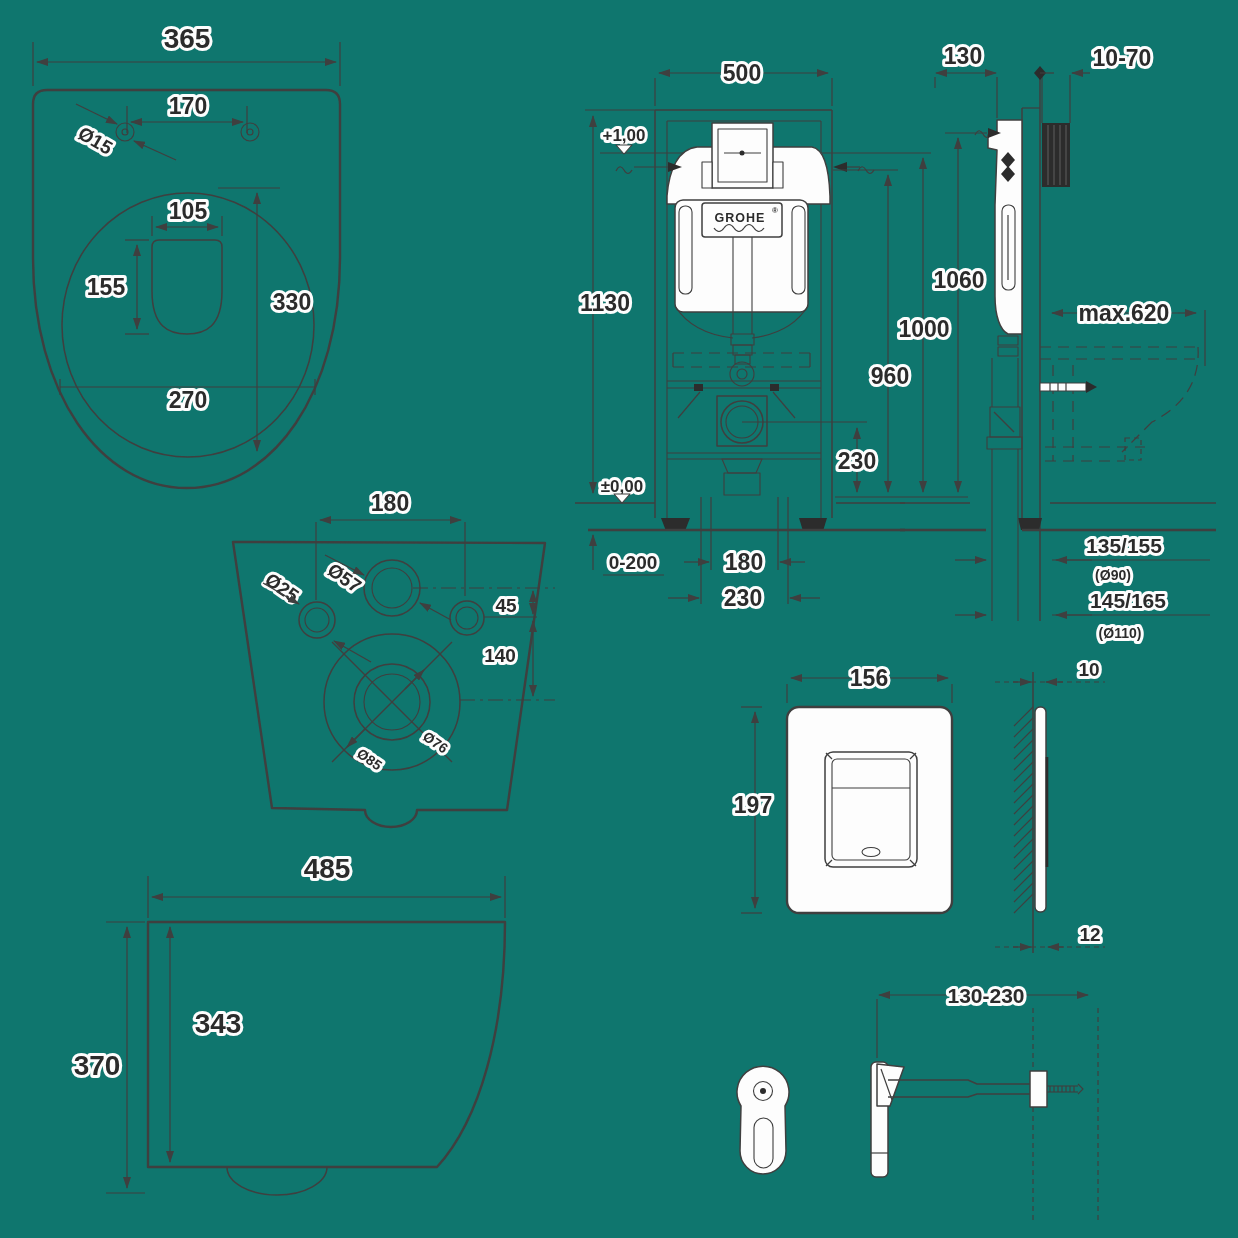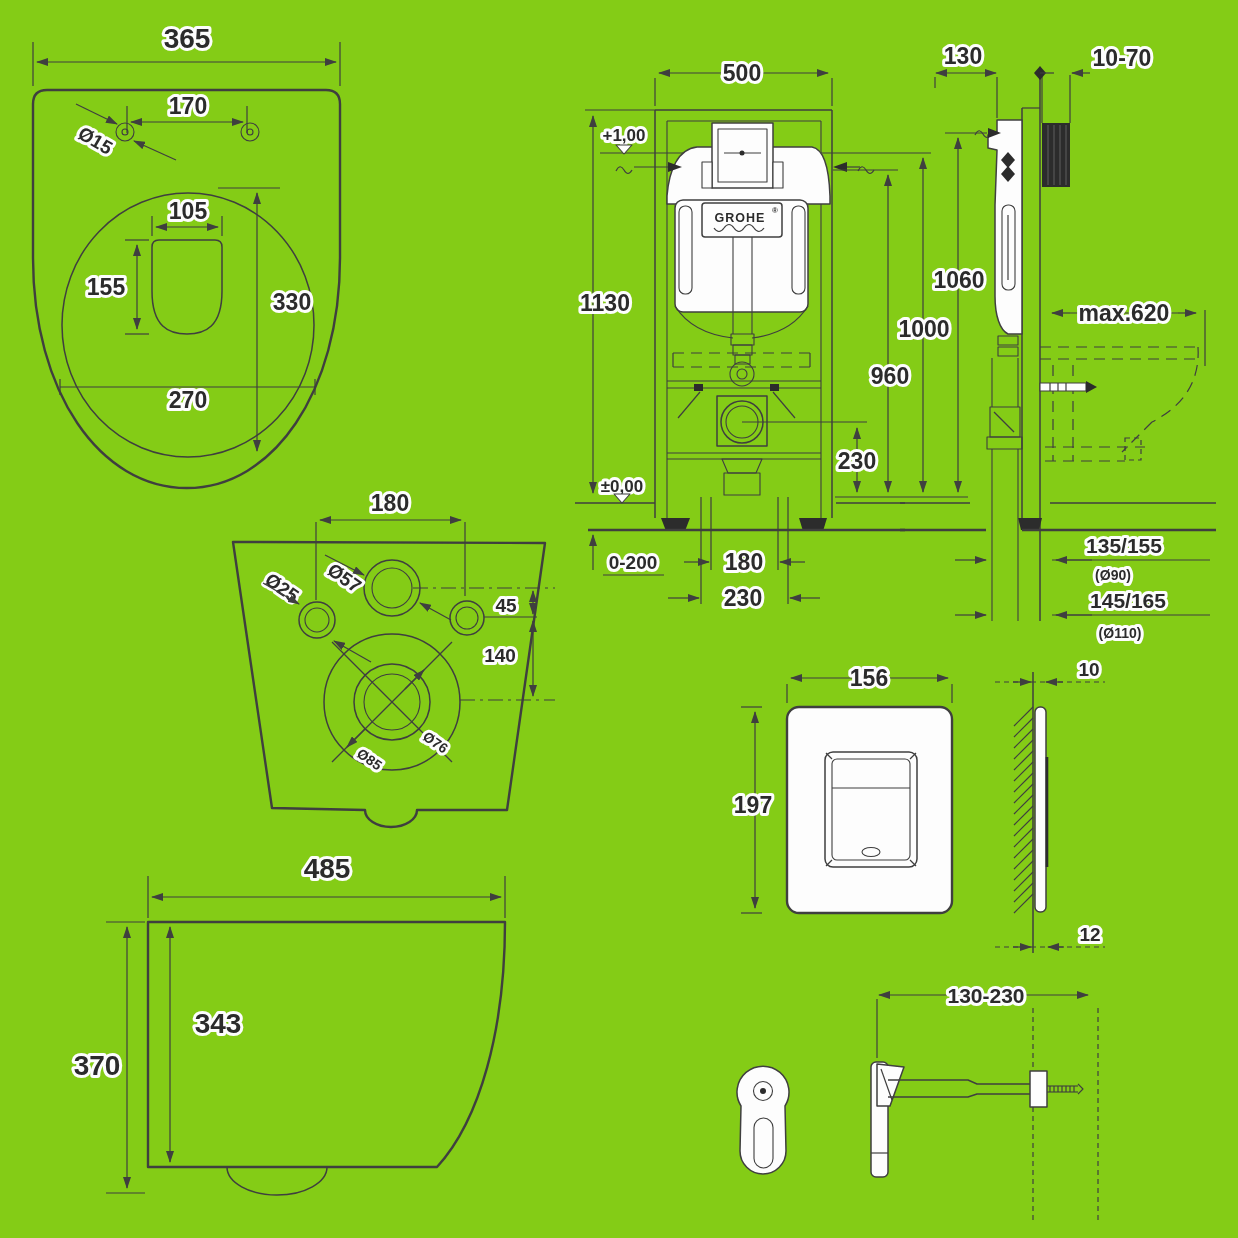--- a/index.html
+++ b/index.html
@@ -1,16 +1,16 @@
 <!DOCTYPE html>
 <html><head>
 <meta charset="utf-8">
 <style>
   html,body{margin:0;padding:0;background:#fff;}
-  .stage{width:1238px;height:1238px;background:#84cc16;position:relative;overflow:hidden;}
+  .stage{width:1238px;height:1238px;background:#0f766e;position:relative;overflow:hidden;}
   svg{display:block}
   .ln{stroke:#3f3f3f;stroke-width:1.8;fill:none;stroke-linecap:butt;stroke-linejoin:round}
   .thick{stroke-width:2.4}
   .md{stroke-width:1.5}
   .thin{stroke-width:1.1}
   .w{fill:#fdfdfd}
   .dk{fill:#2c2c2c;stroke:none}
   .dim{stroke:#3f3f3f;stroke-width:1.2;fill:none}
   .dash{stroke-dasharray:11 7}
   .dash2{stroke-dasharray:5 4}

